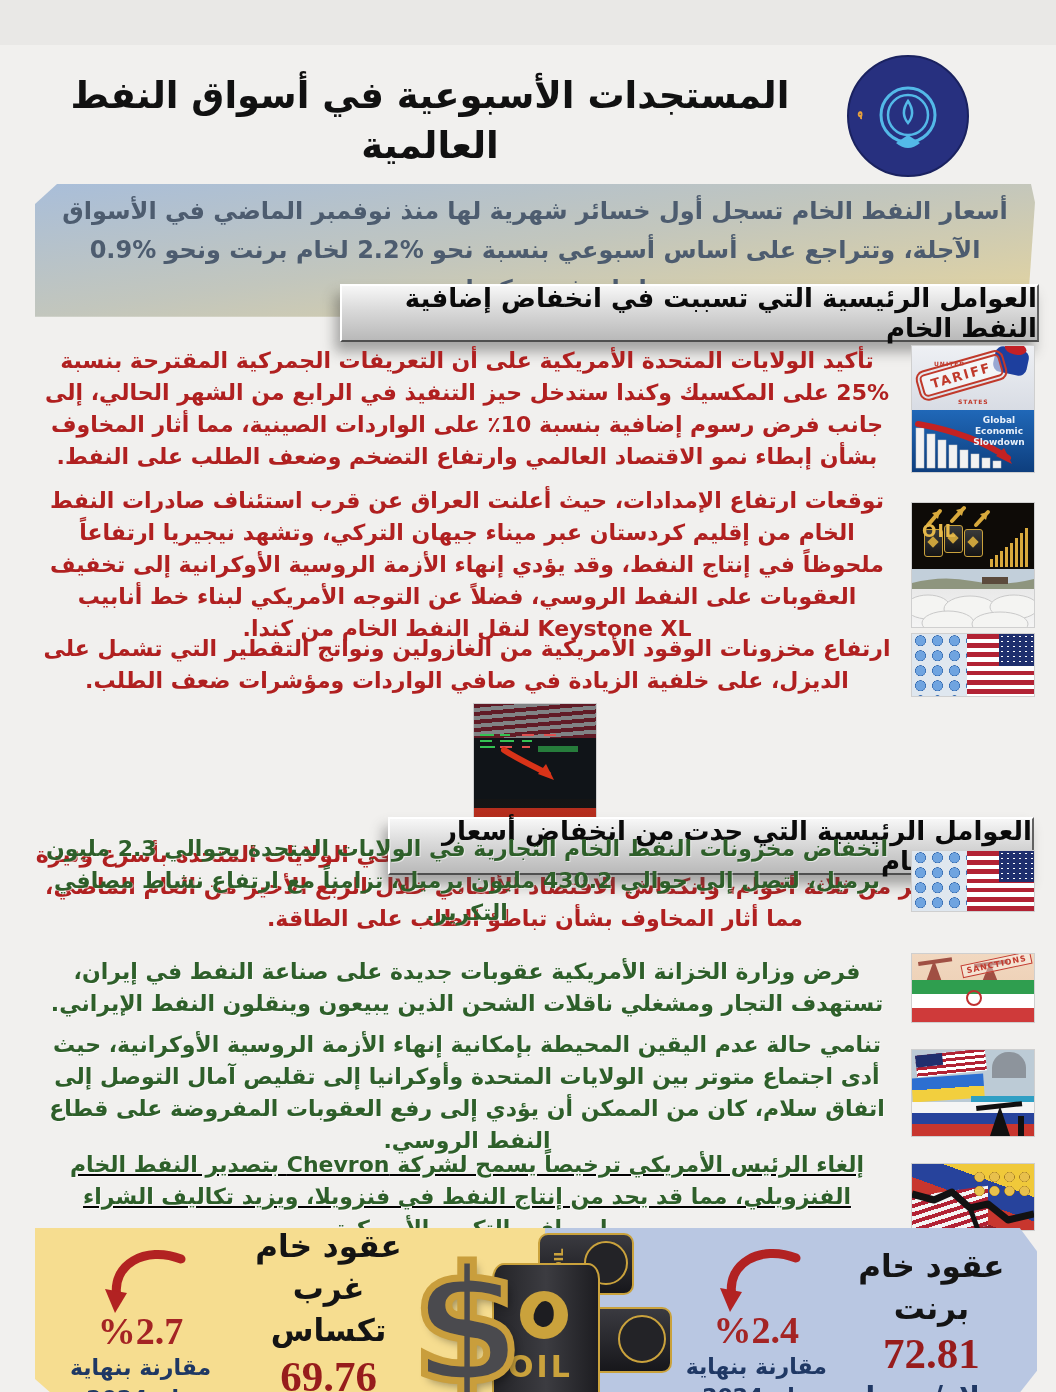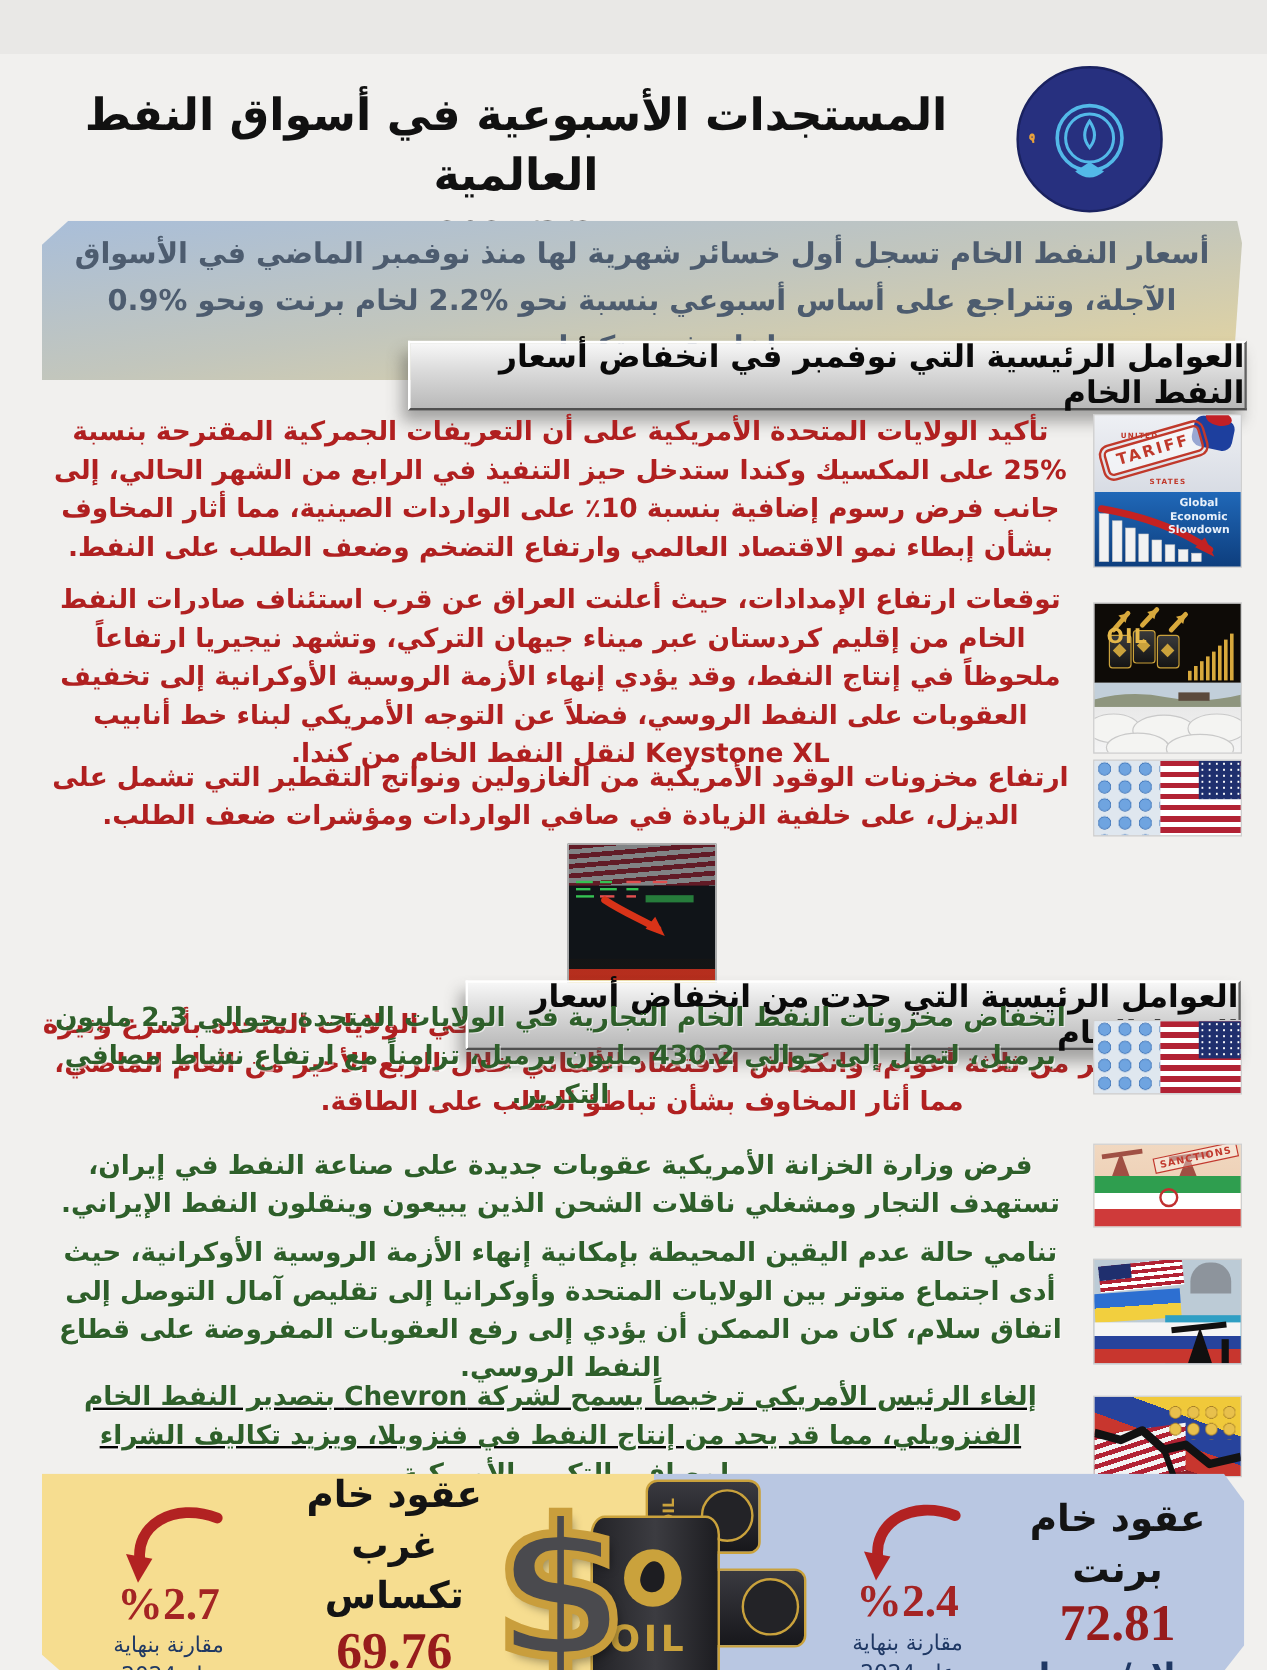--- a/index.html
+++ b/index.html
@@ -85,21 +85,21 @@
      clip-path:polygon(0 0,96.5% 0,100% 12%,100% 74%,92% 100%,9% 100%,0 72%);}
   .price-flex{display:flex;height:100%;align-items:center;}
   .wti-box .price-flex{padding:6px 118px 10px 16px;}
   .brent-box .price-flex{padding:6px 14px 10px 128px;}
   .main-col{flex:1.1;text-align:center;}
   .chg-col{flex:1;text-align:center;position:relative;}
   .lbl{font-size:31px;font-weight:bold;color:#141414;line-height:1.35;}
   .val{font-family:"Liberation Serif",serif;font-size:43px;font-weight:700;color:#971c1c;line-height:1.15;direction:ltr;}
   .unit{font-size:28px;font-weight:bold;color:#1f3864;line-height:1.3;}
   .chg{font-family:"Liberation Serif",serif;font-size:38px;font-weight:700;color:#a42424;direction:ltr;line-height:1.1;text-align:center;}
-  .cmp{font-size:18px;font-weight:normal;color:#1f3864;line-height:1.4;}
+  .cmp{font-size:22px;font-weight:bold;color:#1f3864;line-height:1.4;}
   .arrow-svg{display:block;margin:0 auto -4px auto;}
   
   .bd{position:absolute;left:418px;top:1184px;width:258px;height:200px;pointer-events:none;}
   .bd .big-barrel{position:absolute;left:74px;top:34px;width:104px;height:146px;border-radius:12px/16px;
       background:linear-gradient(90deg,#232327 0%,#3c3c41 50%,#1d1d21 100%);border:2px solid #caa23c;}
   .bd .big-barrel .drop{position:absolute;left:26px;top:26px;width:48px;height:48px;border-radius:50%;background:#caa23c;}
   .bd .big-barrel .drop:after{content:"";position:absolute;left:14px;top:10px;width:20px;height:26px;background:#1d1d21;
       border-radius:50% 50% 50% 50%/60% 60% 40% 40%;transform:rotate(0.03turn);}
   .bd .oil-word{position:absolute;left:14px;top:84px;font-size:30px;font-weight:bold;color:#caa23c;letter-spacing:3px;direction:ltr;}
   .bd .side-barrel{position:absolute;width:92px;height:58px;border-radius:10px;background:linear-gradient(180deg,#3a3a40,#17171b);border:2px solid #caa23c;}
@@ -133,21 +133,21 @@
       <path d="M66 48 C60 57 61 64 66 70 C71 64 72 57 66 48 Z" fill="none" stroke="#53b9e8" stroke-width="2.5"></path>
       <path d="M54 90 Q66 100 78 90 L66 82 Z" fill="#53b9e8"></path>
     </svg>
   </div>
 
   <div class="intro">
     <div class="intro-text">أسعار النفط الخام تسجل أول خسائر شهرية لها منذ نوفمبر الماضي في الأسواق الآجلة، وتتراجع على أساس أسبوعي بنسبة نحو %2.2 لخام برنت ونحو %0.9 لخام غرب تكساس.</div>
   </div>
 
   <div class="sec-bar" id="bar1">
-    <span>العوامل الرئيسية التي نوفمبر في انخفاض أسعار النفط الخام</span>
+    <span>العوامل الرئيسية التي تسببت في انخفاض إضافية النفط الخام</span>
   </div>
 
   <div class="row" style="top:294px;min-height:140px;">
     <div class="pic" style="height:126px;">
       <div class="p1t">
         <div class="gear"></div>
         <div class="stamp-mini" style="left:22px;top:14px;">UNITED</div>
         <div class="stamp">TARIFF</div>
         <div class="stamp-mini" style="left:46px;top:52px;">STATES</div>
       </div>

